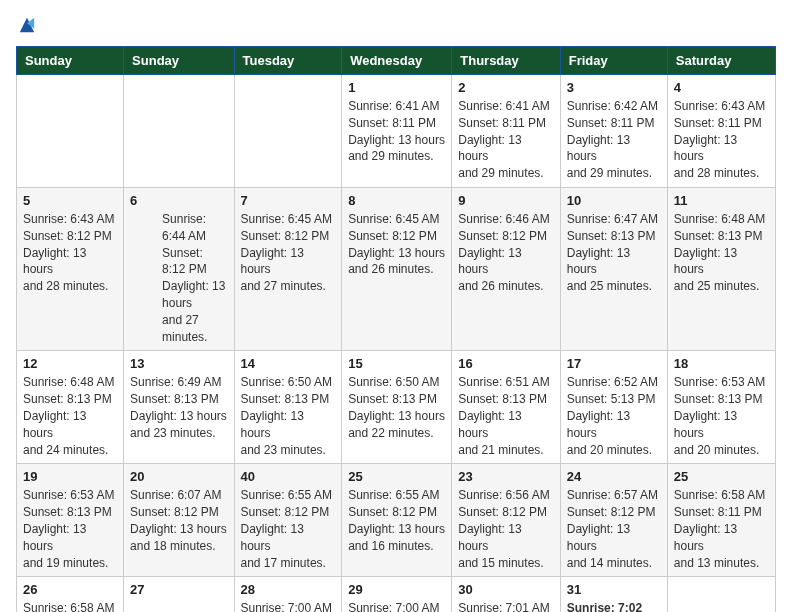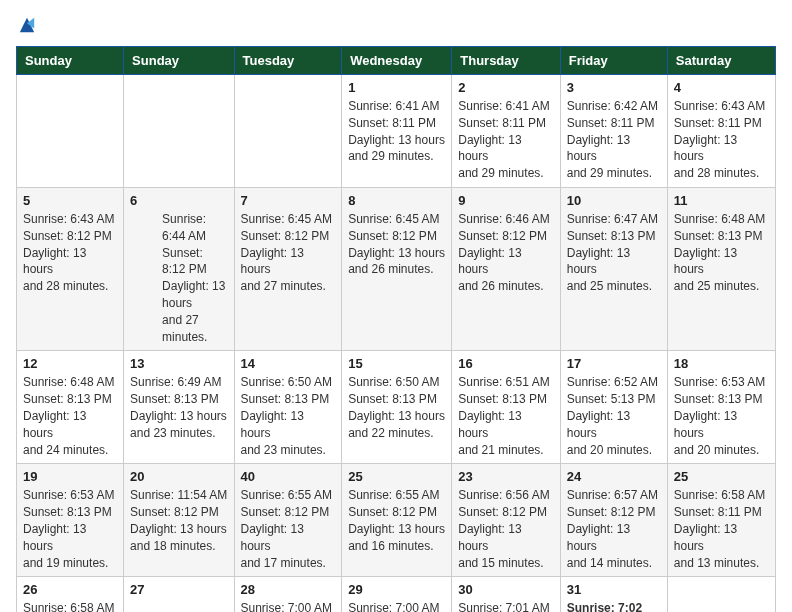--- a/index.html
+++ b/index.html
@@ -263,21 +263,21 @@
       <tr>
         <td>
           <span class="day-number">19</span>
           <div class="day-info" style="white-space: pre-line;">Sunrise: 6:53 AM
 Sunset: 8:13 PM
 Daylight: 13 hours
 and 19 minutes.</div>
         </td>
         <td>
           <span class="day-number">20</span>
-          <div class="day-info" style="white-space: pre-line;">Sunrise: 11:54 AM
+          <div class="day-info" style="white-space: pre-line;">Sunrise: 6:07 AM
 Sunset: 8:12 PM
 Daylight: 13 hours
 and 18 minutes.</div>
         </td>
         <td>
           <span class="day-number">40</span>
           <div class="day-info" style="white-space: pre-line;">Sunrise: 6:55 AM
 Sunset: 8:12 PM
 Daylight: 13 hours
 and 17 minutes.</div>

